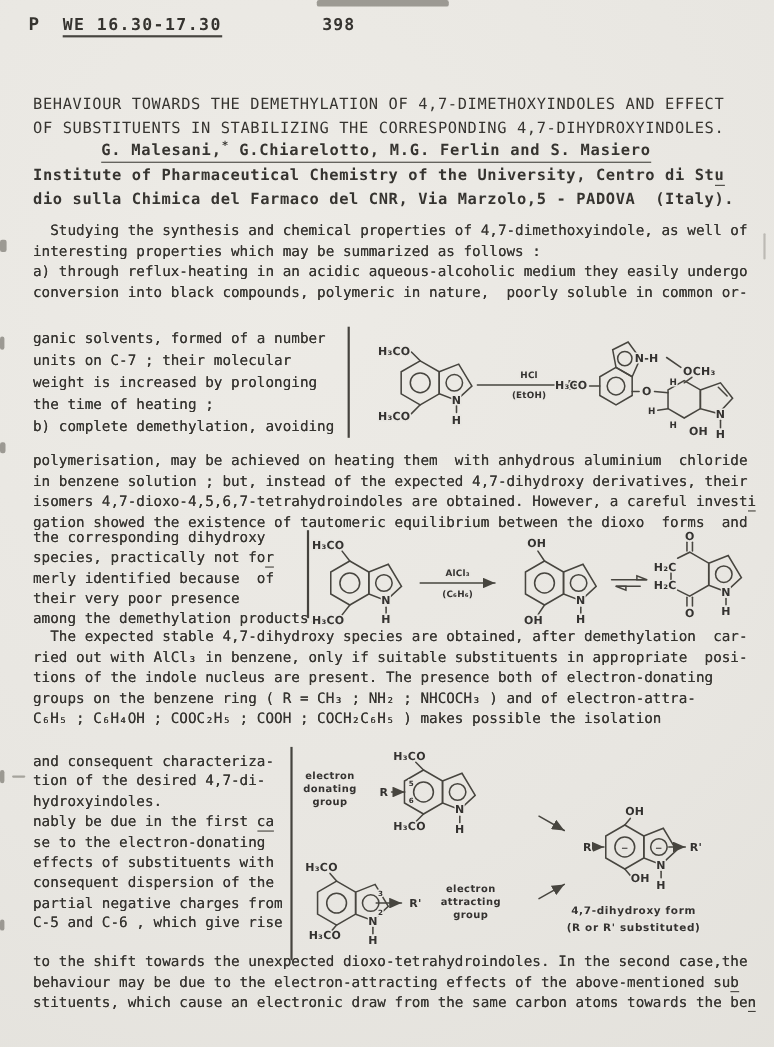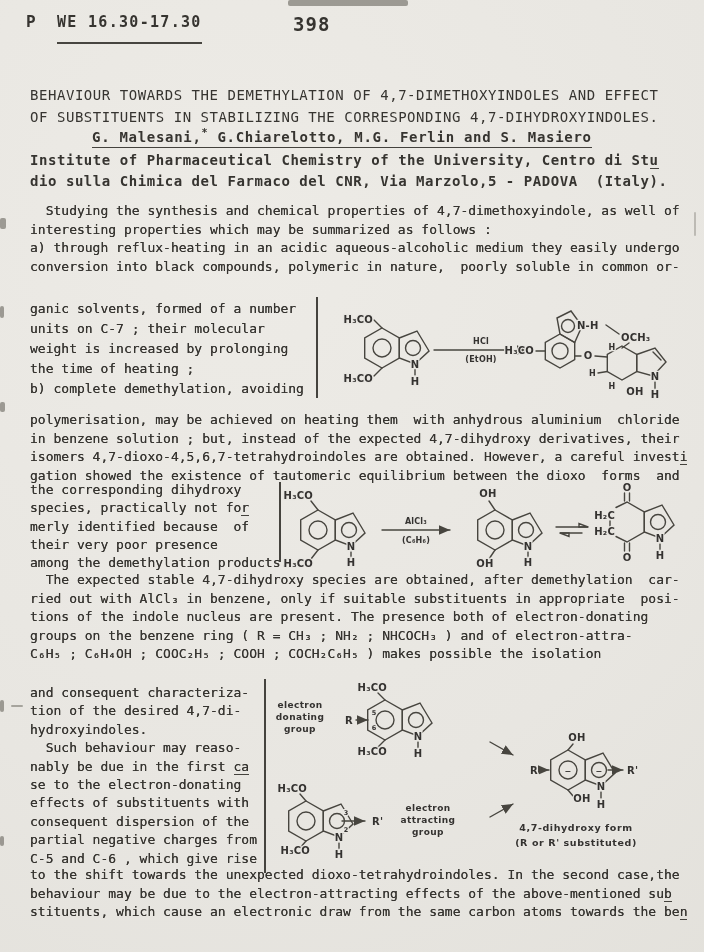--- a/index.html
+++ b/index.html
@@ -4,22 +4,22 @@
 <style>
   html,body{margin:0;padding:0;background:#cfcdc8}
   .page{position:relative;width:704px;height:952px;overflow:hidden;
     background:radial-gradient(130% 110% at 35% 25%, #edebe6 0%, #e8e6e1 55%, #e1dfd9 100%);
     font-family:"DejaVu Sans Mono","Liberation Mono",monospace;color:#363430}
   .abs{position:absolute}
   .tline{white-space:pre}
   .hyph{border-bottom:1.6px solid #44423d}
   .hdr-corner{left:26px;top:12px;font-size:16px;font-weight:bold;letter-spacing:1px}
   .hdr-session{left:57px;top:13px;font-size:15px;font-weight:bold;letter-spacing:1.3px;
-    border-bottom:2px solid #474540;padding-bottom:11px}
-  .hdr-page{left:293px;top:13px;font-size:19px;font-weight:bold;letter-spacing:1px}
+    border-bottom:2px solid #474540;padding-bottom:1px}
+  .hdr-page{left:293px;top:13px;font-size:15px;font-weight:bold;letter-spacing:1px}
   .title{left:30px;top:84px;font-size:14px;font-weight:normal;letter-spacing:.55px;line-height:22px}
   .authors{left:92px;top:127px;font-size:14px;font-weight:bold;letter-spacing:.7px;
     border-bottom:1.8px solid #44423d;padding-bottom:2px;white-space:pre}
   .authors sup{font-size:10px;vertical-align:super}
   .affil{left:30px;top:150px;font-size:14px;font-weight:bold;letter-spacing:.55px;line-height:20.5px}
   .bt{font-size:13px;text-shadow:0 0 .5px rgba(44,42,38,.85)}
   #p1{left:30px;top:202px;line-height:18.7px}
   #wrap1{left:30px;top:299px;line-height:19.9px}
   #p2{left:30px;top:411px;line-height:18.5px}
   #wrap2{left:30px;top:481px;line-height:18.3px}
@@ -101,21 +101,20 @@
       <div class="tline">  The expected stable 4,7-dihydroxy species are obtained, after demethylation  car-</div>
       <div class="tline">ried out with AlCl₃ in benzene, only if suitable substituents in appropriate  posi-</div>
       <div class="tline">tions of the indole nucleus are present. The presence both of electron-donating</div>
       <div class="tline">groups on the benzene ring ( R = CH₃ ; NH₂ ; NHCOCH₃ ) and of electron-attra-</div>
       <div class="tline">C₆H₅ ; C₆H₄OH ; COOC₂H₅ ; COOH ; COCH₂C₆H₅ ) makes possible the isolation</div>
     </div>
   <div class="abs bt" id="wrap3">
       <div class="tline">and consequent characteriza-</div>
       <div class="tline">tion of the desired 4,7-di-</div>
       <div class="tline">hydroxyindoles.</div>
-      <div class="tline">  Such behaviour may reaso-</div>
       <div class="tline"><span>nably be due in the first </span><span class="hyph">ca</span></div>
       <div class="tline">se to the electron-donating</div>
       <div class="tline">effects of substituents with</div>
       <div class="tline">consequent dispersion of the</div>
       <div class="tline">partial negative charges from</div>
       <div class="tline">C-5 and C-6 , which give rise</div>
     </div>
   <div class="abs bt" id="p4">
       <div class="tline">to the shift towards the unexpected dioxo-tetrahydroindoles. In the second case,the</div>
       <div class="tline"><span>behaviour may be due to the electron-attracting effects of the above-mentioned su</span><span class="hyph">b</span></div>

